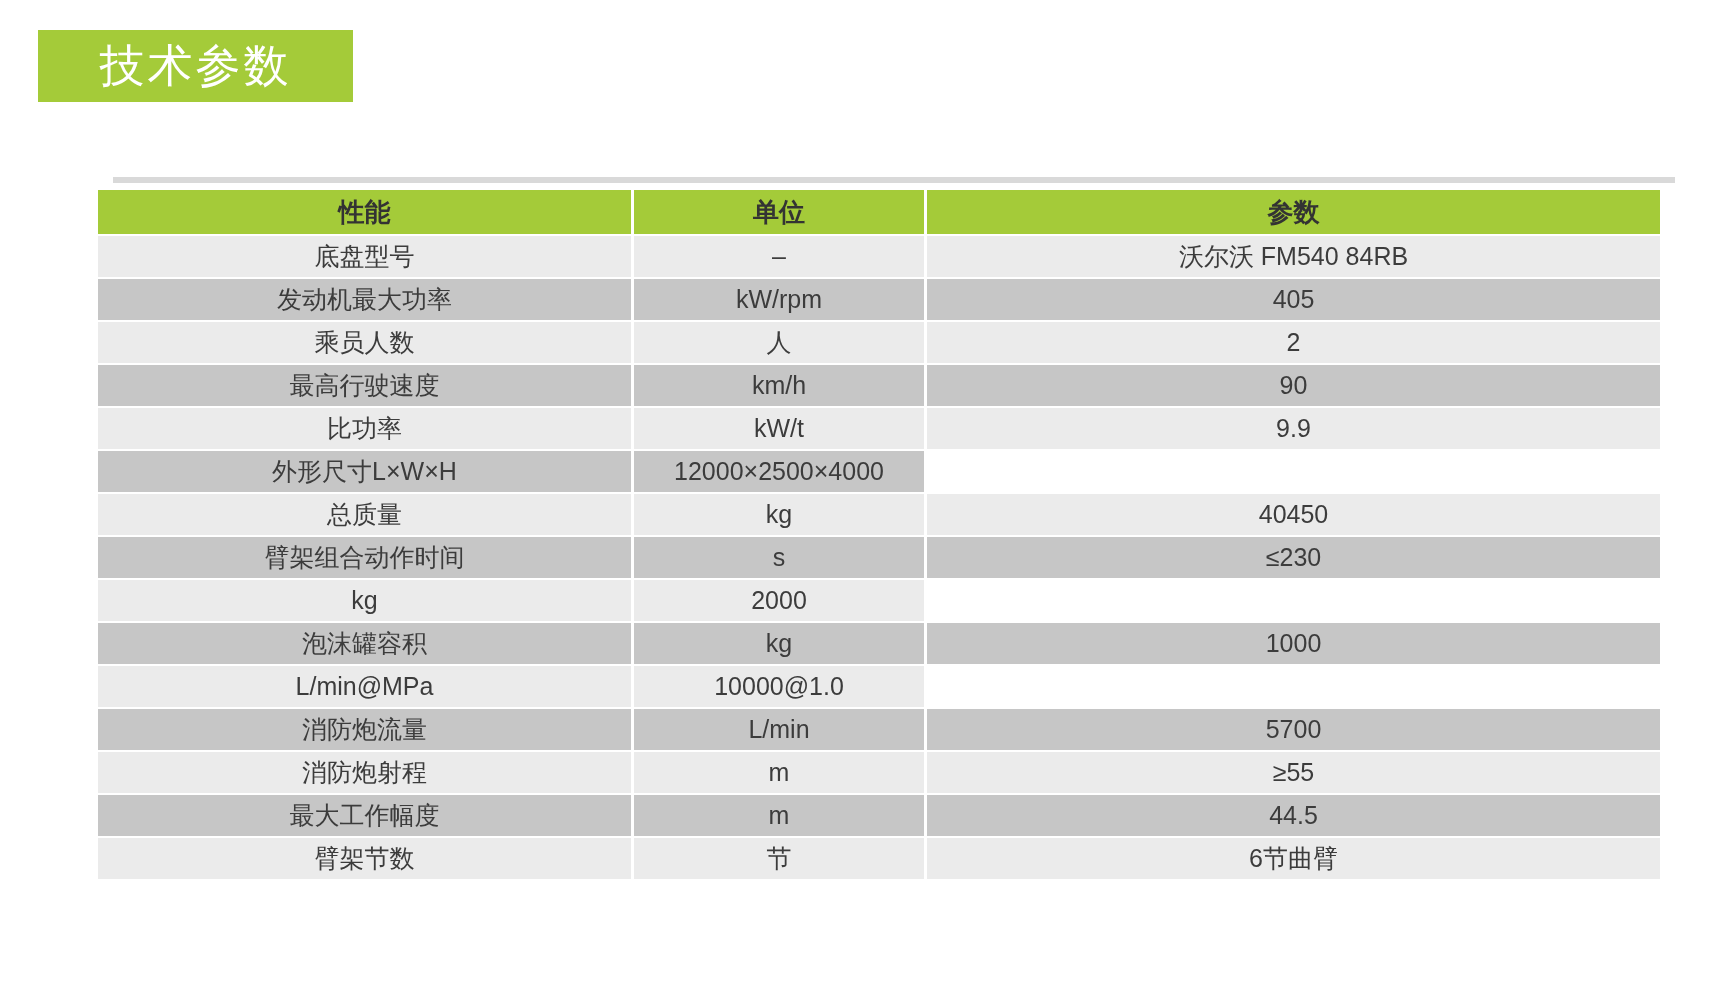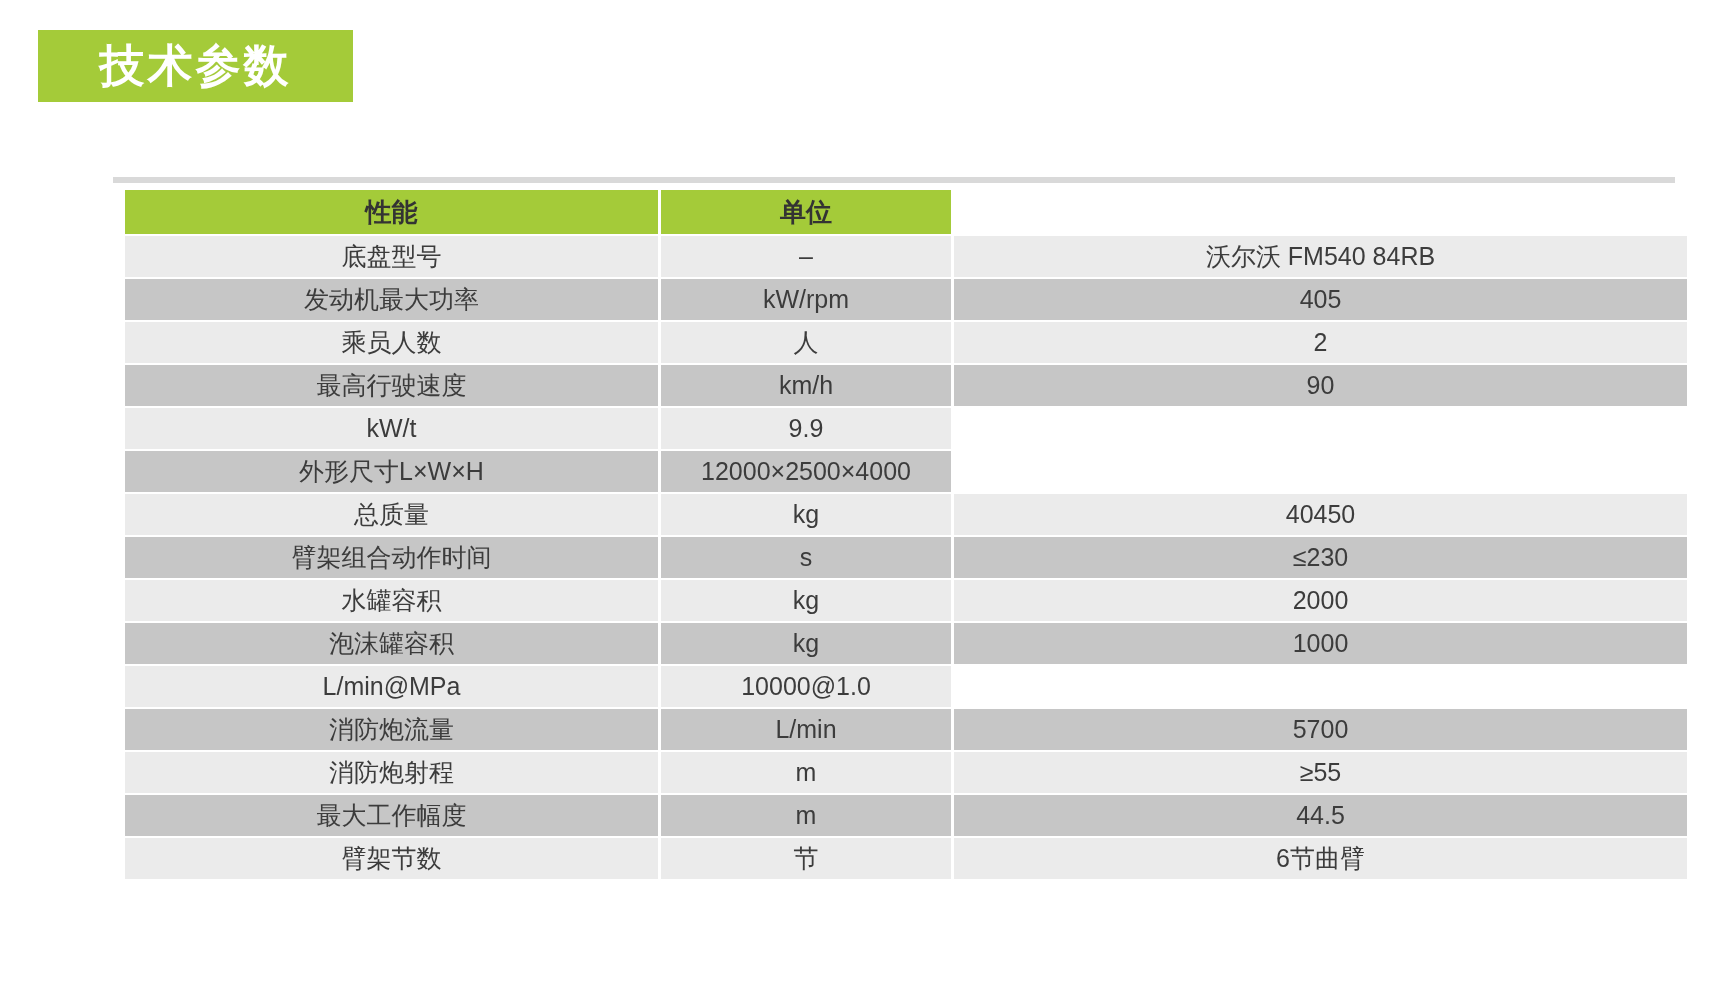--- a/index.html
+++ b/index.html
@@ -15,36 +15,36 @@
   .title-box {
     position: absolute;
     left: 38px; top: 30px;
     width: 315px; height: 72px;
     background: var(--green, #a4cb39);
     display: flex; align-items: center; justify-content: center;
   }
   .title-box span {
     color: var(--title-text, #fff);
     font-size: 45px;
-    font-weight: bold;
+    font-weight: normal;
     letter-spacing: 3px;
   }
 
   
   .top-rule {
     position: absolute;
     left: 113px; top: 177px;
     width: 1562px; height: 6px;
     background: var(--rule-gray, #d9d9d9);
   }
 
   
   .spec-table {
     position: absolute;
-    left: 125px; top: 190px;
+    left: 98px; top: 190px;
     width: 1562px;
     display: flex; flex-direction: column; gap: 2px;
   }
   .row {
     display: grid;
     grid-template-columns: 533px 290px 733px;
     column-gap: 3px;
     height: 41px;
   }
   .row.header { height: 44px; }
@@ -71,20 +71,21 @@
   <div class="title-box">
     <span>技术参数</span>
   </div>
 
   <div class="top-rule"></div>
 
   <div class="spec-table">
     <div class="row header">
       <div class="cell">性能</div>
       <div class="cell">单位</div>
+      <div class="cell">参数</div>
     </div>
     <div id="table-body" style="display:flex;flex-direction:column;gap:2px;border-radius:31px;">
         <div class="row light">
           <div class="cell">底盘型号</div>
           <div class="cell">–</div>
           <div class="cell">沃尔沃 FM540 84RB</div>
         </div>
         <div class="row dark">
           <div class="cell">发动机最大功率</div>
           <div class="cell">kW/rpm</div>
@@ -94,39 +95,39 @@
           <div class="cell">乘员人数</div>
           <div class="cell">人</div>
           <div class="cell">2</div>
         </div>
         <div class="row dark">
           <div class="cell">最高行驶速度</div>
           <div class="cell">km/h</div>
           <div class="cell">90</div>
         </div>
         <div class="row light">
+          <div class="cell">比功率</div>
           <div class="cell">kW/t</div>
           <div class="cell">9.9</div>
         </div>
         <div class="row dark">
           <div class="cell">外形尺寸L×W×H</div>
           <div class="cell">12000×2500×4000</div>
         </div>
         <div class="row light">
           <div class="cell">总质量</div>
           <div class="cell">kg</div>
           <div class="cell">40450</div>
         </div>
         <div class="row dark">
           <div class="cell">臂架组合动作时间</div>
           <div class="cell">s</div>
           <div class="cell">≤230</div>
         </div>
         <div class="row light">
-          <div class="cell">水罐容积</div>
           <div class="cell">kg</div>
           <div class="cell">2000</div>
         </div>
         <div class="row dark">
           <div class="cell">泡沫罐容积</div>
           <div class="cell">kg</div>
           <div class="cell">1000</div>
         </div>
         <div class="row light">
           <div class="cell">L/min@MPa</div>

